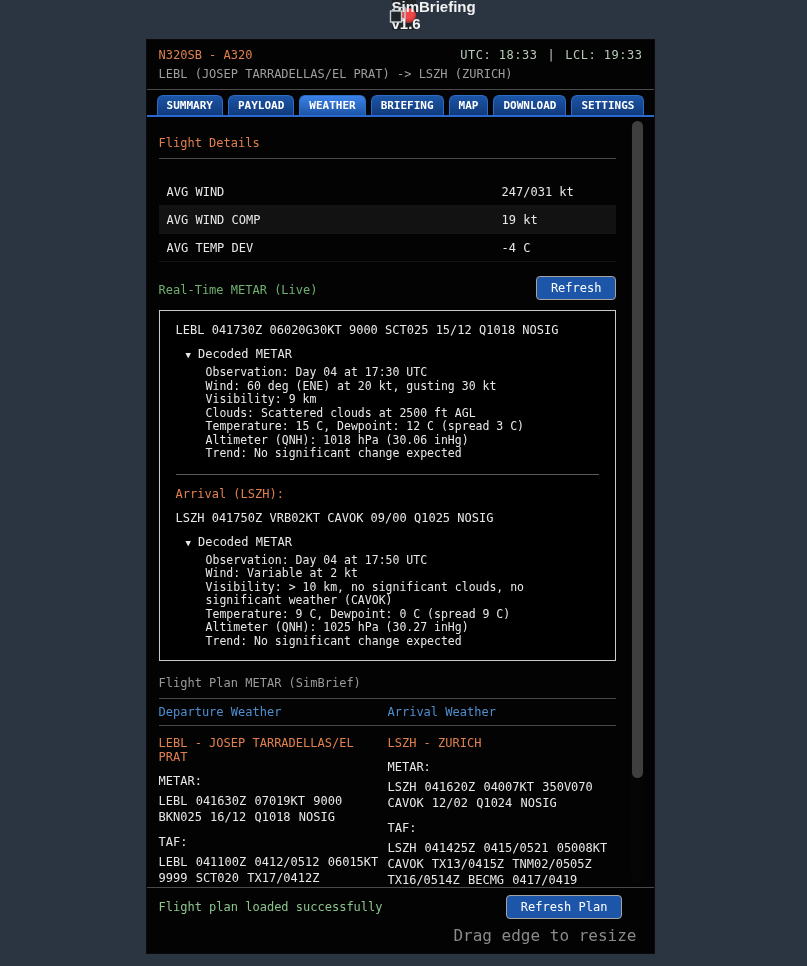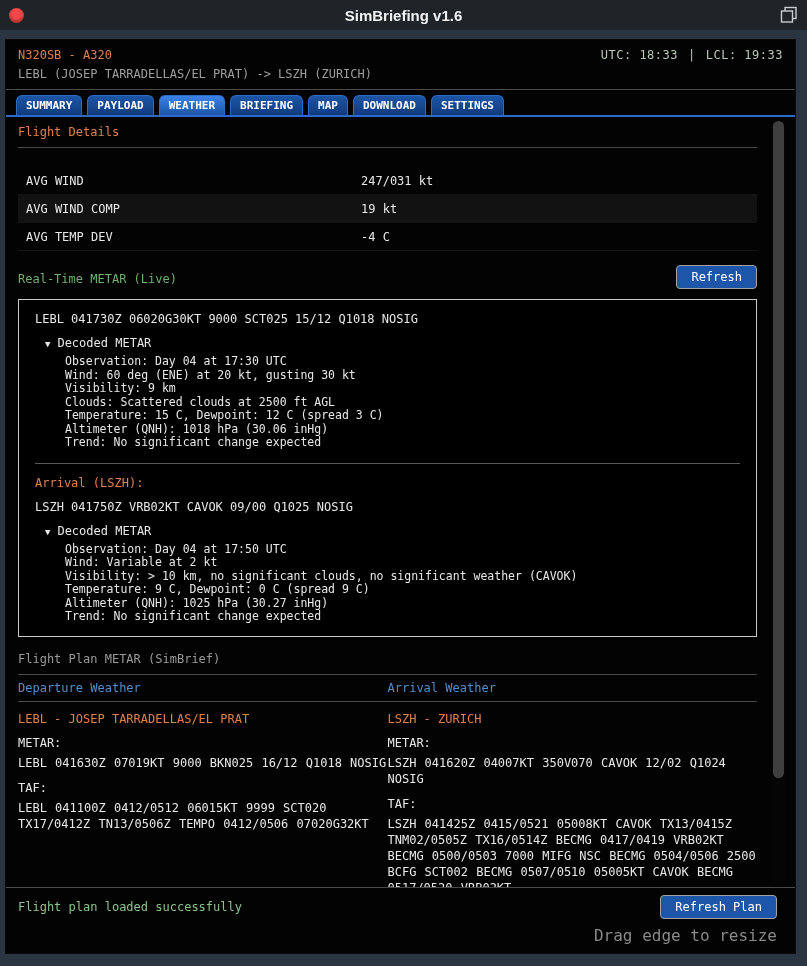--- a/index.html
+++ b/index.html
@@ -3,21 +3,21 @@
 <meta charset="utf-8">
 <style>
   :root{
     --accent-orange:#e0804e; --accent-blue:#4e8fd2; --green-title:#6fb06f;
     --green-status:#8cc48c; --clock-green:#b7cbb7; --button-blue:#1d55a8;
     --tab-active:#2e6fd6; --tab-inactive:#16488f; --text-white:#e8e8e8; --text-gray:#9a9a9a;
   }
   *{box-sizing:border-box;margin:0;padding:0;}
   html,body{width:807px;height:966px;background:#10151a;}
   body{font-family:"DejaVu Sans Mono","Liberation Mono",monospace;font-size:12px;color:var(--text-white);}
-  .window{width:807px;height:966px;display:flex;flex-direction:column;background:#2b3541;}
+  .window{width:807px;height:966px;display:flex;flex-direction:column;background:#2b3541;align-items:center;}
 
   
   .titlebar{height:30px;background:#1f2428;display:flex;align-items:center;position:relative;flex:0 0 auto;}
   .close-btn{width:15px;height:15px;border-radius:50%;background:#f04848;margin-left:9px;box-shadow:inset 0 -2px 3px rgba(0,0,0,.35);cursor:pointer;}
   .tb-title{position:absolute;left:0;right:0;text-align:center;font-family:"Liberation Sans",sans-serif;font-size:15px;font-weight:600;color:#f2f2f2;pointer-events:none;}
   .restore-btn{position:absolute;right:9px;top:6px;width:18px;height:18px;cursor:pointer;}
 
   
   .frame{flex:1;padding:9px 11px 12px 5px;display:flex;min-height:0;}
   .app{flex:1;background:#030303;display:flex;flex-direction:column;min-height:0;border:1px solid #0a0a0a;}
@@ -31,21 +31,21 @@
   .route{color:#9e9e9e;margin-top:5px;padding-bottom:4px;}
 
   
   .tabbar{display:flex;gap:5px;padding:5px 10px 0 10px;border-bottom:2px solid #2a6ace;flex:0 0 auto;}
   .tab{font-size:11px;font-weight:bold;color:#fff;padding:3px 9px 3px 9px;border-radius:6px 6px 0 0;
        background:linear-gradient(#1c55a6,#113a7c);border:1px solid #2d6cc4;border-bottom:none;cursor:pointer;white-space:nowrap;}
   .tab.active{background:linear-gradient(#3b82e8,#1d55a8);}
 
   
   .content-wrap{flex:1;position:relative;min-height:0;}
-  .content{position:absolute;inset:0;padding:4px 38px 0 12px;overflow:hidden;}
+  .content{position:absolute;inset:0;padding:15px 38px 0 12px;overflow:hidden;}
   .scrollbar{position:absolute;top:3px;bottom:3px;right:10px;width:13px;background:#050505;border-radius:6px;cursor:pointer;}
   .scroll-thumb{position:absolute;top:1px;left:1px;right:1px;height:86%;background:#3f3f3f;border-radius:6px;}
 
   .sec-title{margin-top:4px;}
   .sec-title.orange{color:var(--accent-orange);}
   .sec-title.green{color:var(--green-title);}
   .sec-title.gray{color:var(--text-gray);}
   hr.rule{border:none;border-top:1px solid #4a4a4a;margin:8px 0 0 0;}
 
   
@@ -66,21 +66,21 @@
   hr.mb-sep{border:none;border-top:1px solid #5a5a5a;margin:13px 0 12px 0;}
 
   
   .fp-cols{display:grid;grid-template-columns:1fr 1fr;margin-top:6px;}
   .col-head{color:var(--accent-blue);padding-bottom:6px;border-bottom:1px solid #4a4a4a;margin-bottom:10px;}
   .airport{color:var(--accent-orange);margin-bottom:10px;}
   .wx-label{margin-bottom:5px;margin-top:4px;}
   .wx-text{line-height:16px;margin-bottom:10px;word-spacing:1px;}
 
   
-  .statusbar{flex:0 0 auto;border-top:1px solid #4a4a4a;display:flex;justify-content:space-between;align-items:center;padding:7px 18px 4px 12px;}
+  .statusbar{flex:0 0 auto;border-top:1px solid #4a4a4a;display:flex;justify-content:space-between;align-items:center;padding:7px 32px 4px 12px;}
   .status-msg{color:var(--green-status);}
   .resize-hint{flex:0 0 auto;text-align:right;color:#8a8a8a;font-size:16px;padding:3px 18px 8px 0;}
 </style>
 </head>
 <body>
 
 <div class="window">
 
   <div class="titlebar">
     <div class="close-btn"></div>

